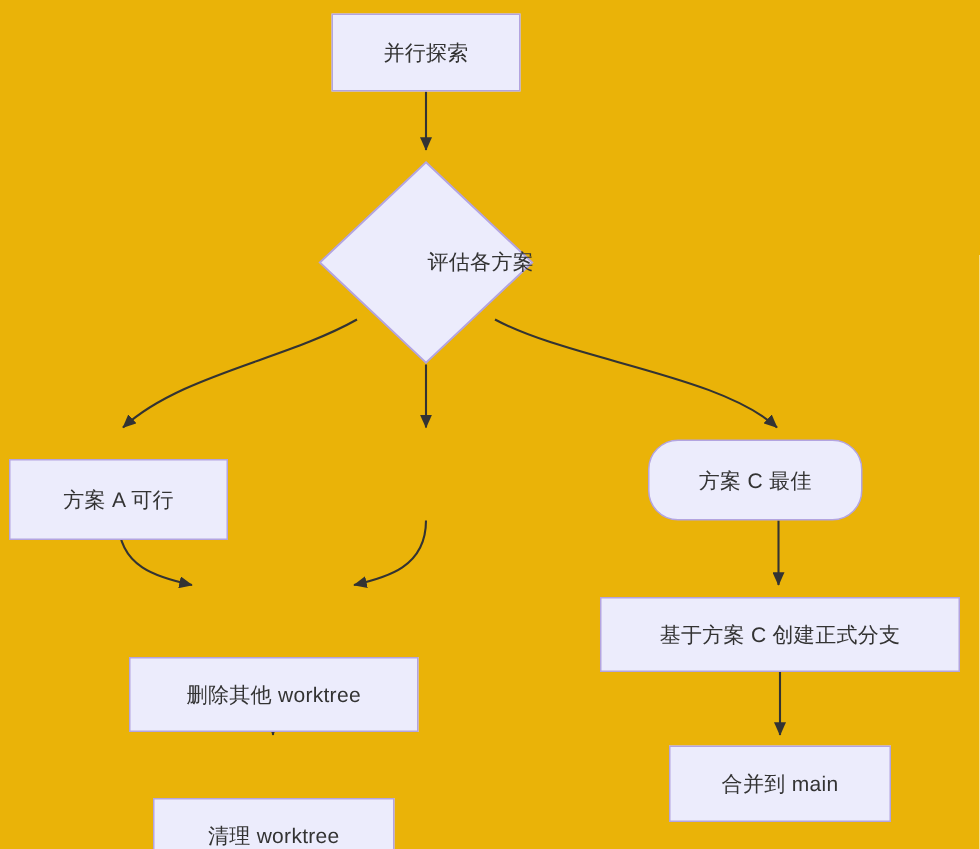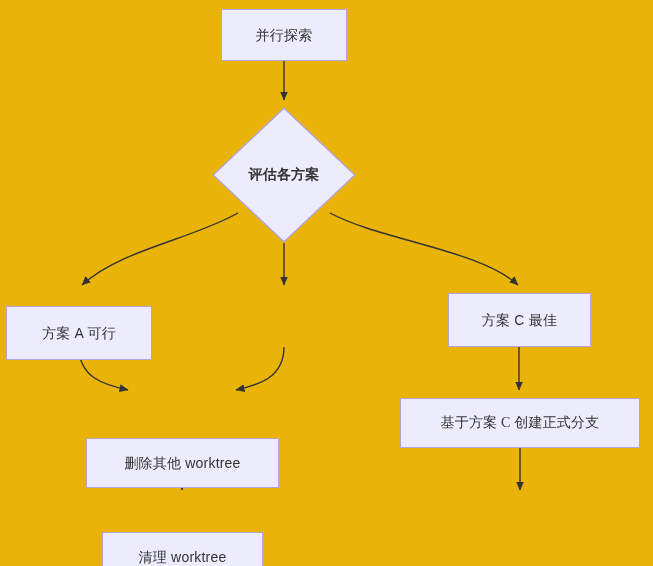--- a/index.html
+++ b/index.html
@@ -38,22 +38,21 @@
     white-space: nowrap;
     letter-spacing: 0.2px;
   }
   .node-label {
     pointer-events: none;
   }
   .diamond-wrap {
     position: absolute;
     display: flex;
     align-items: center;
-    justify-content: center;
-    font-weight: bold;
+    justify-content: flex-end;
   }
   .diamond-shape {
     position: absolute;
     left: 0;
     top: 0;
     width: 100%;
     height: 100%;
   }
   .diamond-wrap .node-label {
     position: relative;
@@ -104,30 +103,33 @@
       <polygon points="72,1.2 142.8,68 72,134.8 1.2,68" fill="#ECECFC" stroke="#B3A4E0" stroke-width="1.3"></polygon>
     </svg>
     <span class="node-label">评估各方案</span>
   </div>
 
   <div class="node" style="left:6px; top:306px; width:146px; height:54px;">
     <span class="node-label">方案 A 可行</span>
   </div>
 
 
-  <div class="node" style="left:448px; top:293px; width:143px; height:54px;">
+  <div class="node" style="left:432px; top:293px; width:143px; height:54px;border-radius:20px;">
     <span class="node-label">方案 C 最佳</span>
   </div>
 
   <div class="node" style="left:86px; top:398px; width:193px; height:50px;margin-top:40px;">
     <span class="node-label">删除其他 worktree</span>
   </div>
 
-  <div class="node" style="left:400px; top:398px; width:240px; height:50px;font-family:Liberation Serif, serif;">
+  <div class="node" style="left:400px; top:398px; width:240px; height:50px;">
     <span class="node-label">基于方案 C 创建正式分支</span>
   </div>
 
   <div class="node" style="left:102px; top:497px; width:161px; height:51px;margin-top:35px;">
     <span class="node-label">清理 worktree</span>
   </div>
 
+  <div class="node" style="left:446px; top:497px; width:148px; height:51px;">
+    <span class="node-label">合并到 main</span>
+  </div>
 
 </div>
 
 </body></html>

